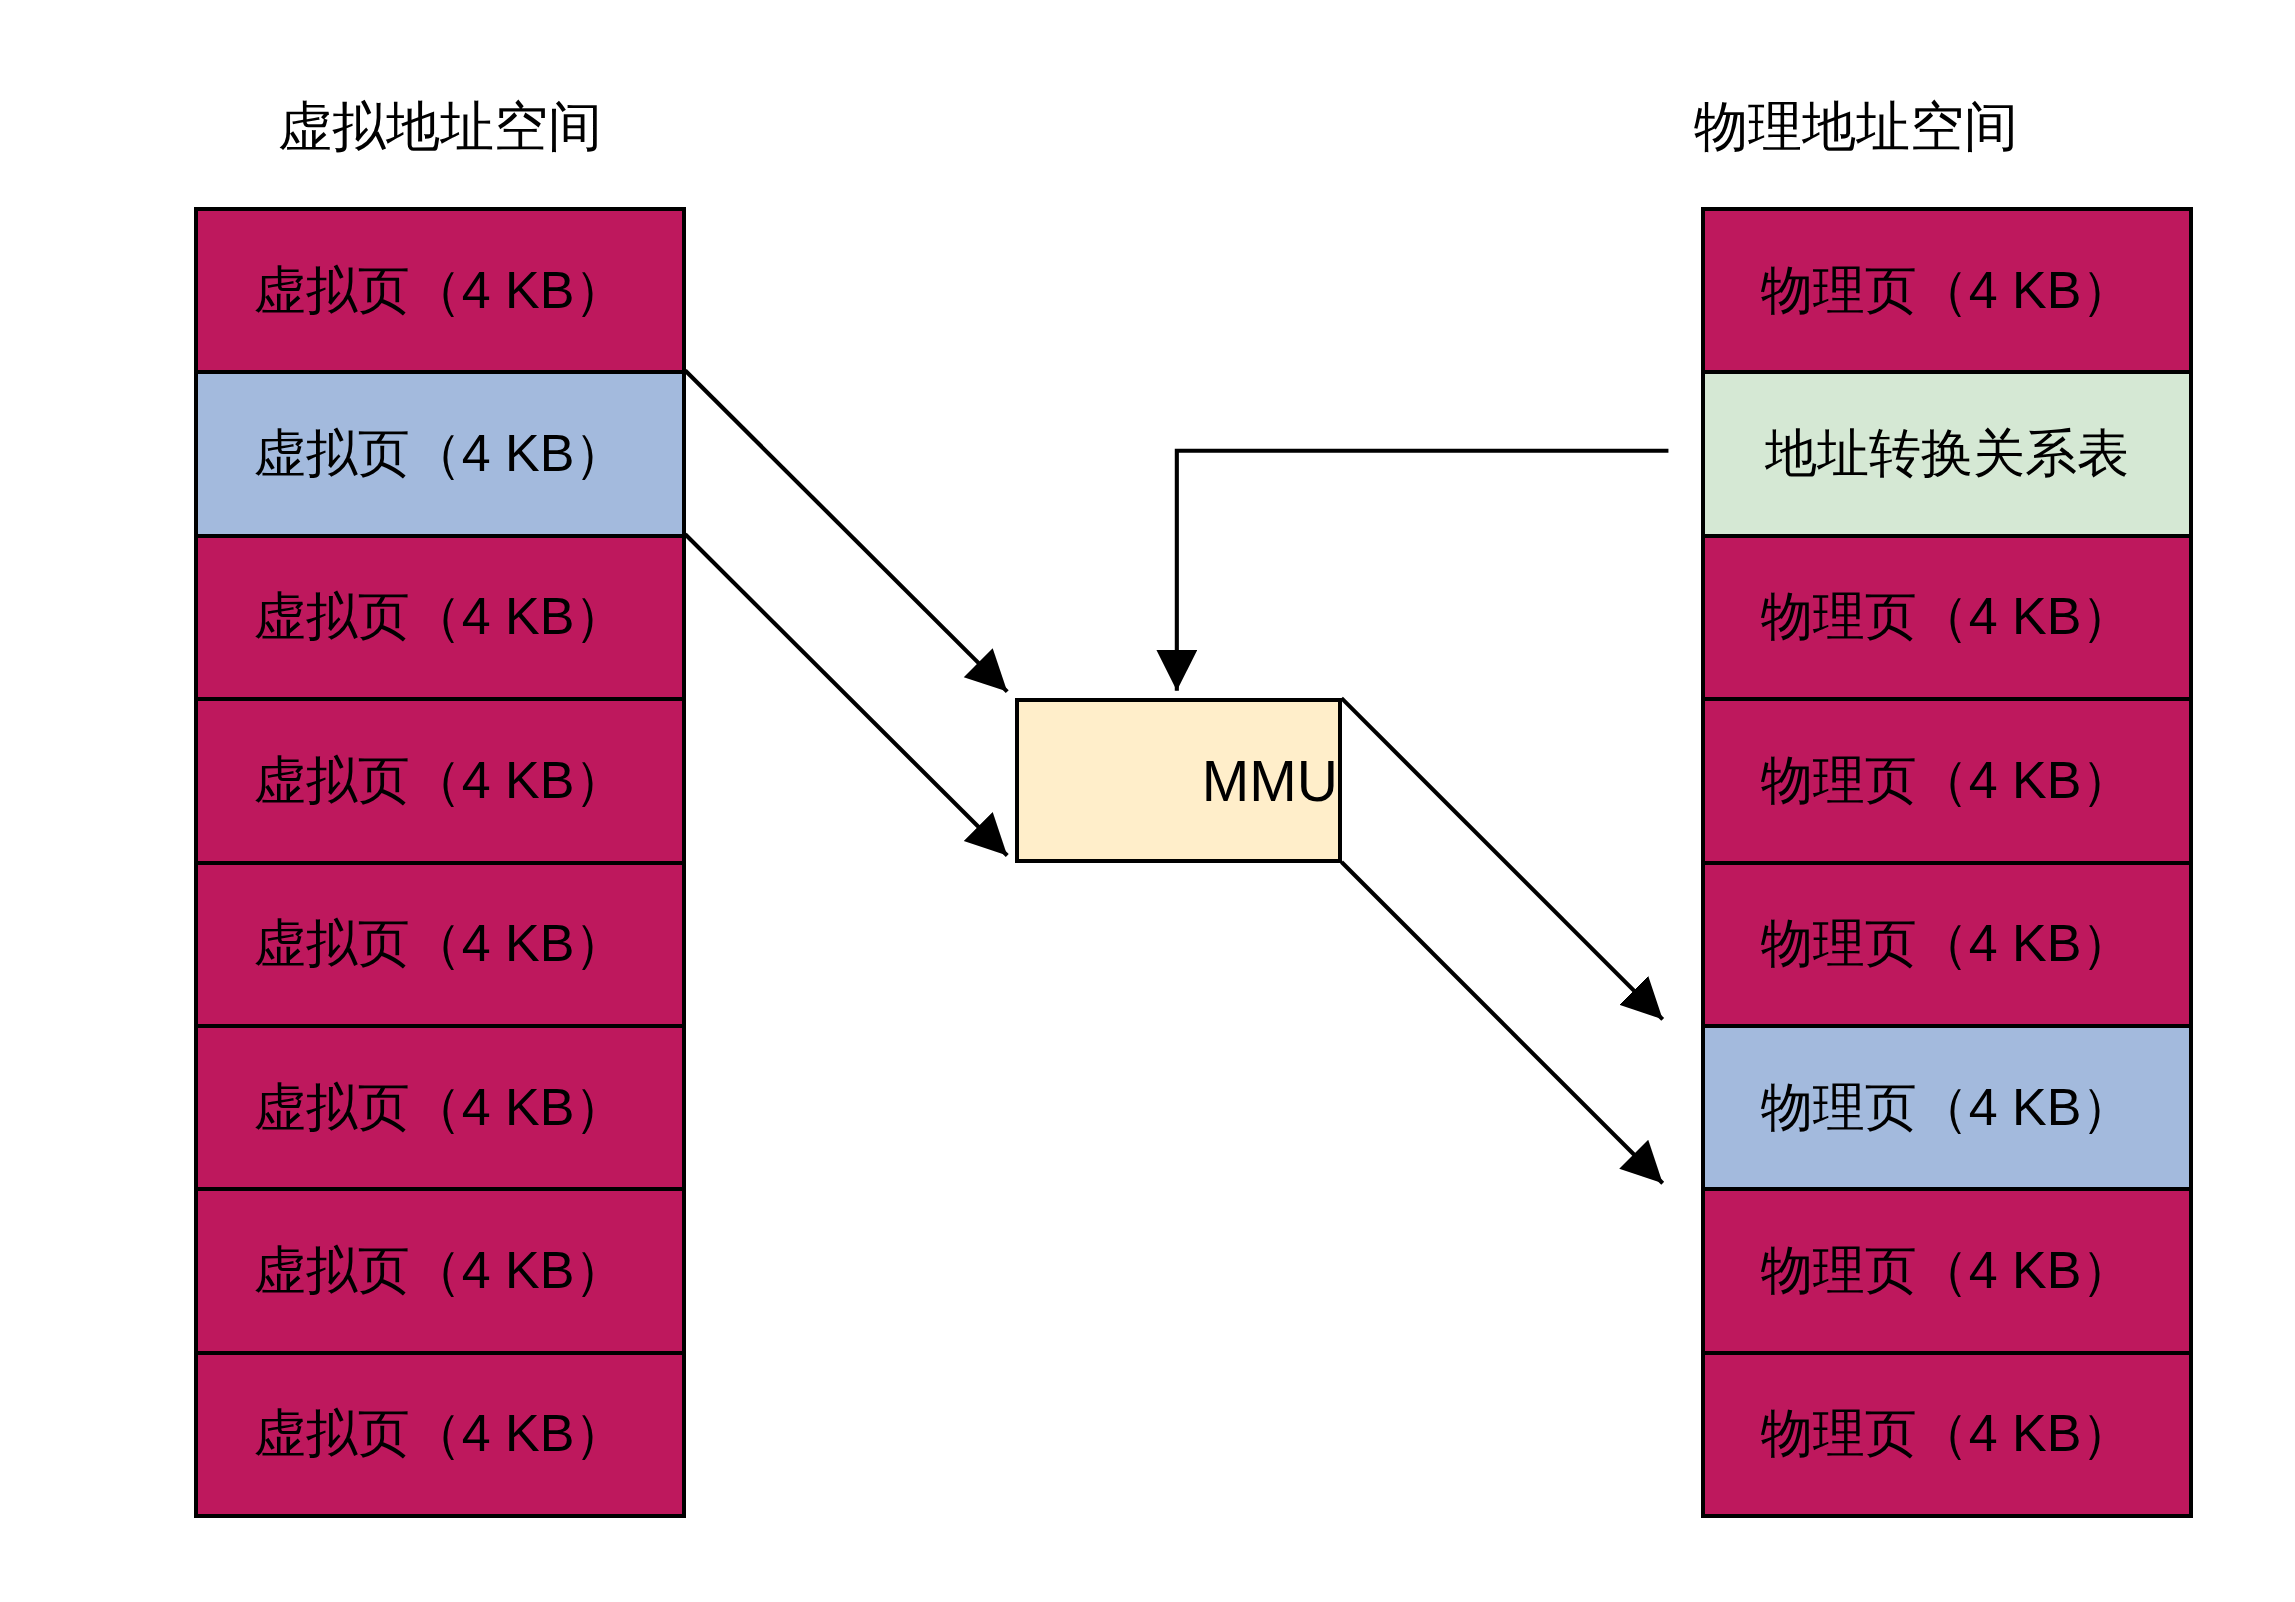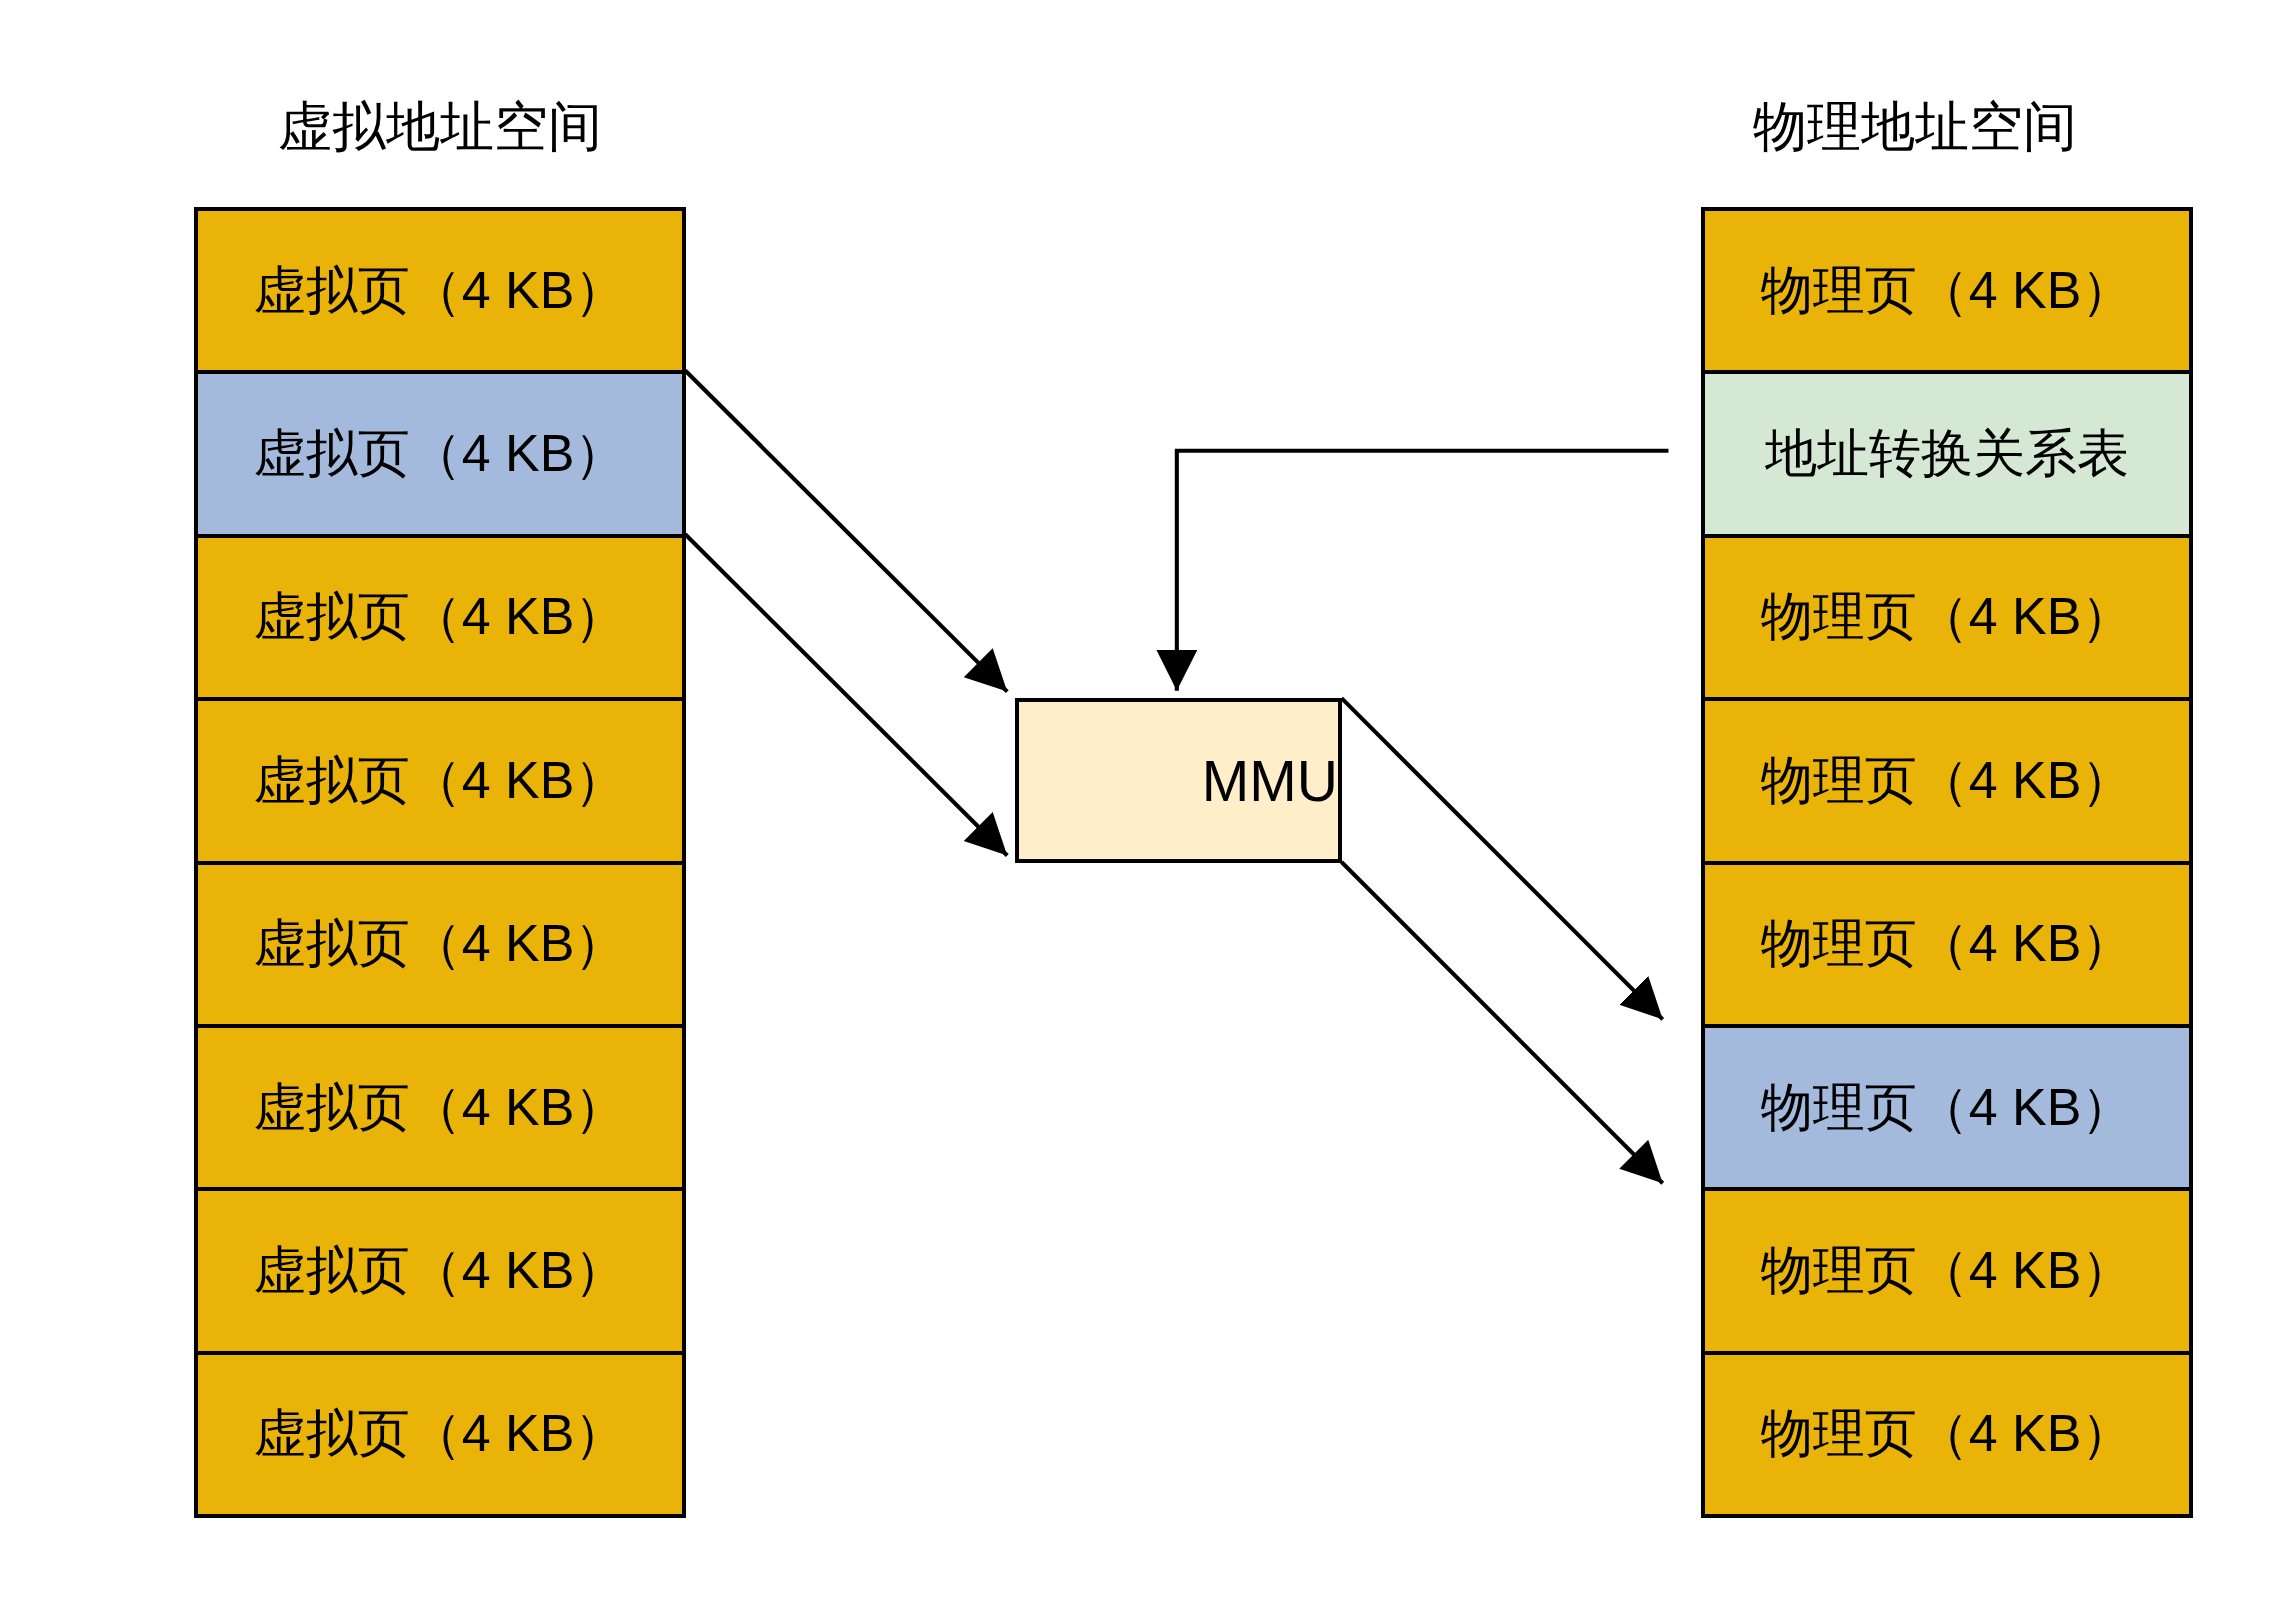--- a/index.html
+++ b/index.html
@@ -20,29 +20,29 @@
   .col-title {
     position: absolute;
     width: 492px;
     top: 97px;
     text-align: center;
     font-size: 54px;
     line-height: 1.1;
     white-space: nowrap;
   }
   .col-title.left  { left: 170px; }
-  .col-title.right { left: 1645px; }
+  .col-title.right { left: 1586px; }
   .column {
     position: absolute;
     top: 207px;
     width: 492px;
     height: 1311px;
     box-sizing: border-box;
     border: 4.9px solid var(--line-black, #000);
-    background: #eab308;
+    background: #be185d;
     display: flex;
     flex-direction: column;
   }
   .column.left-col  { left: 170px; }
   .column.right-col { left: 1677px; }
   .row {
     flex: 1 1 0;
     display: flex;
     align-items: center;
     justify-content: center;

